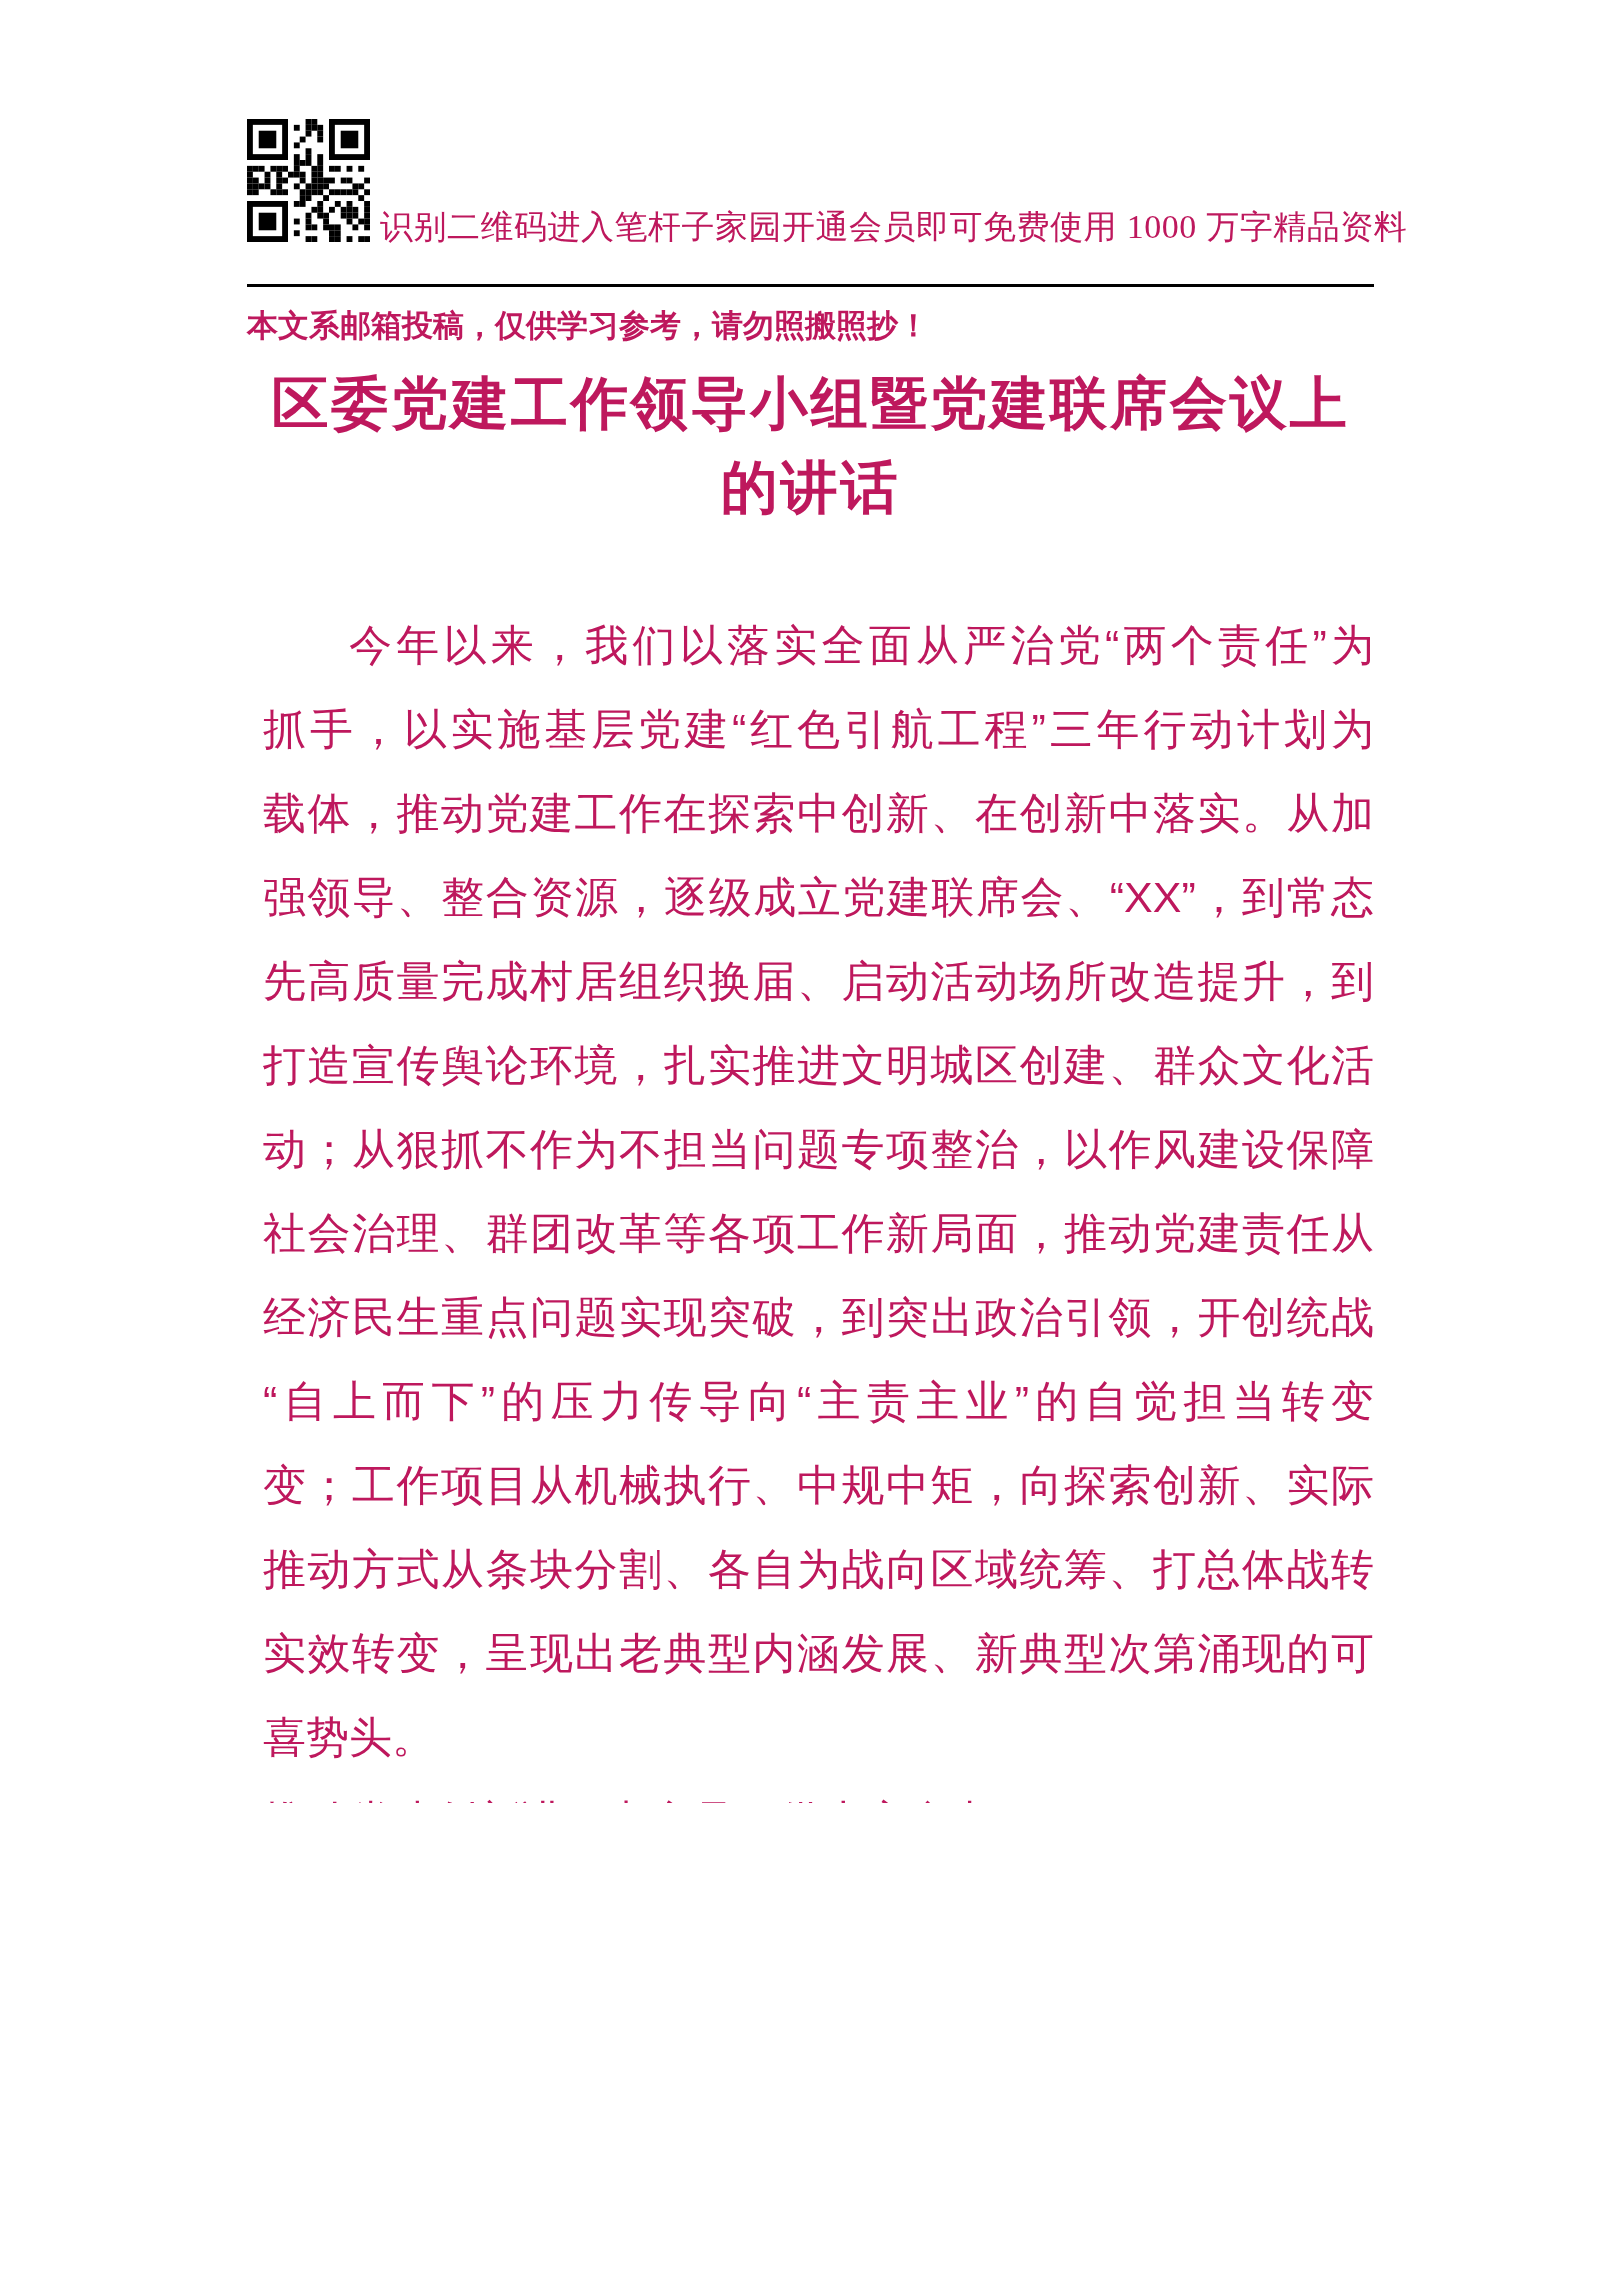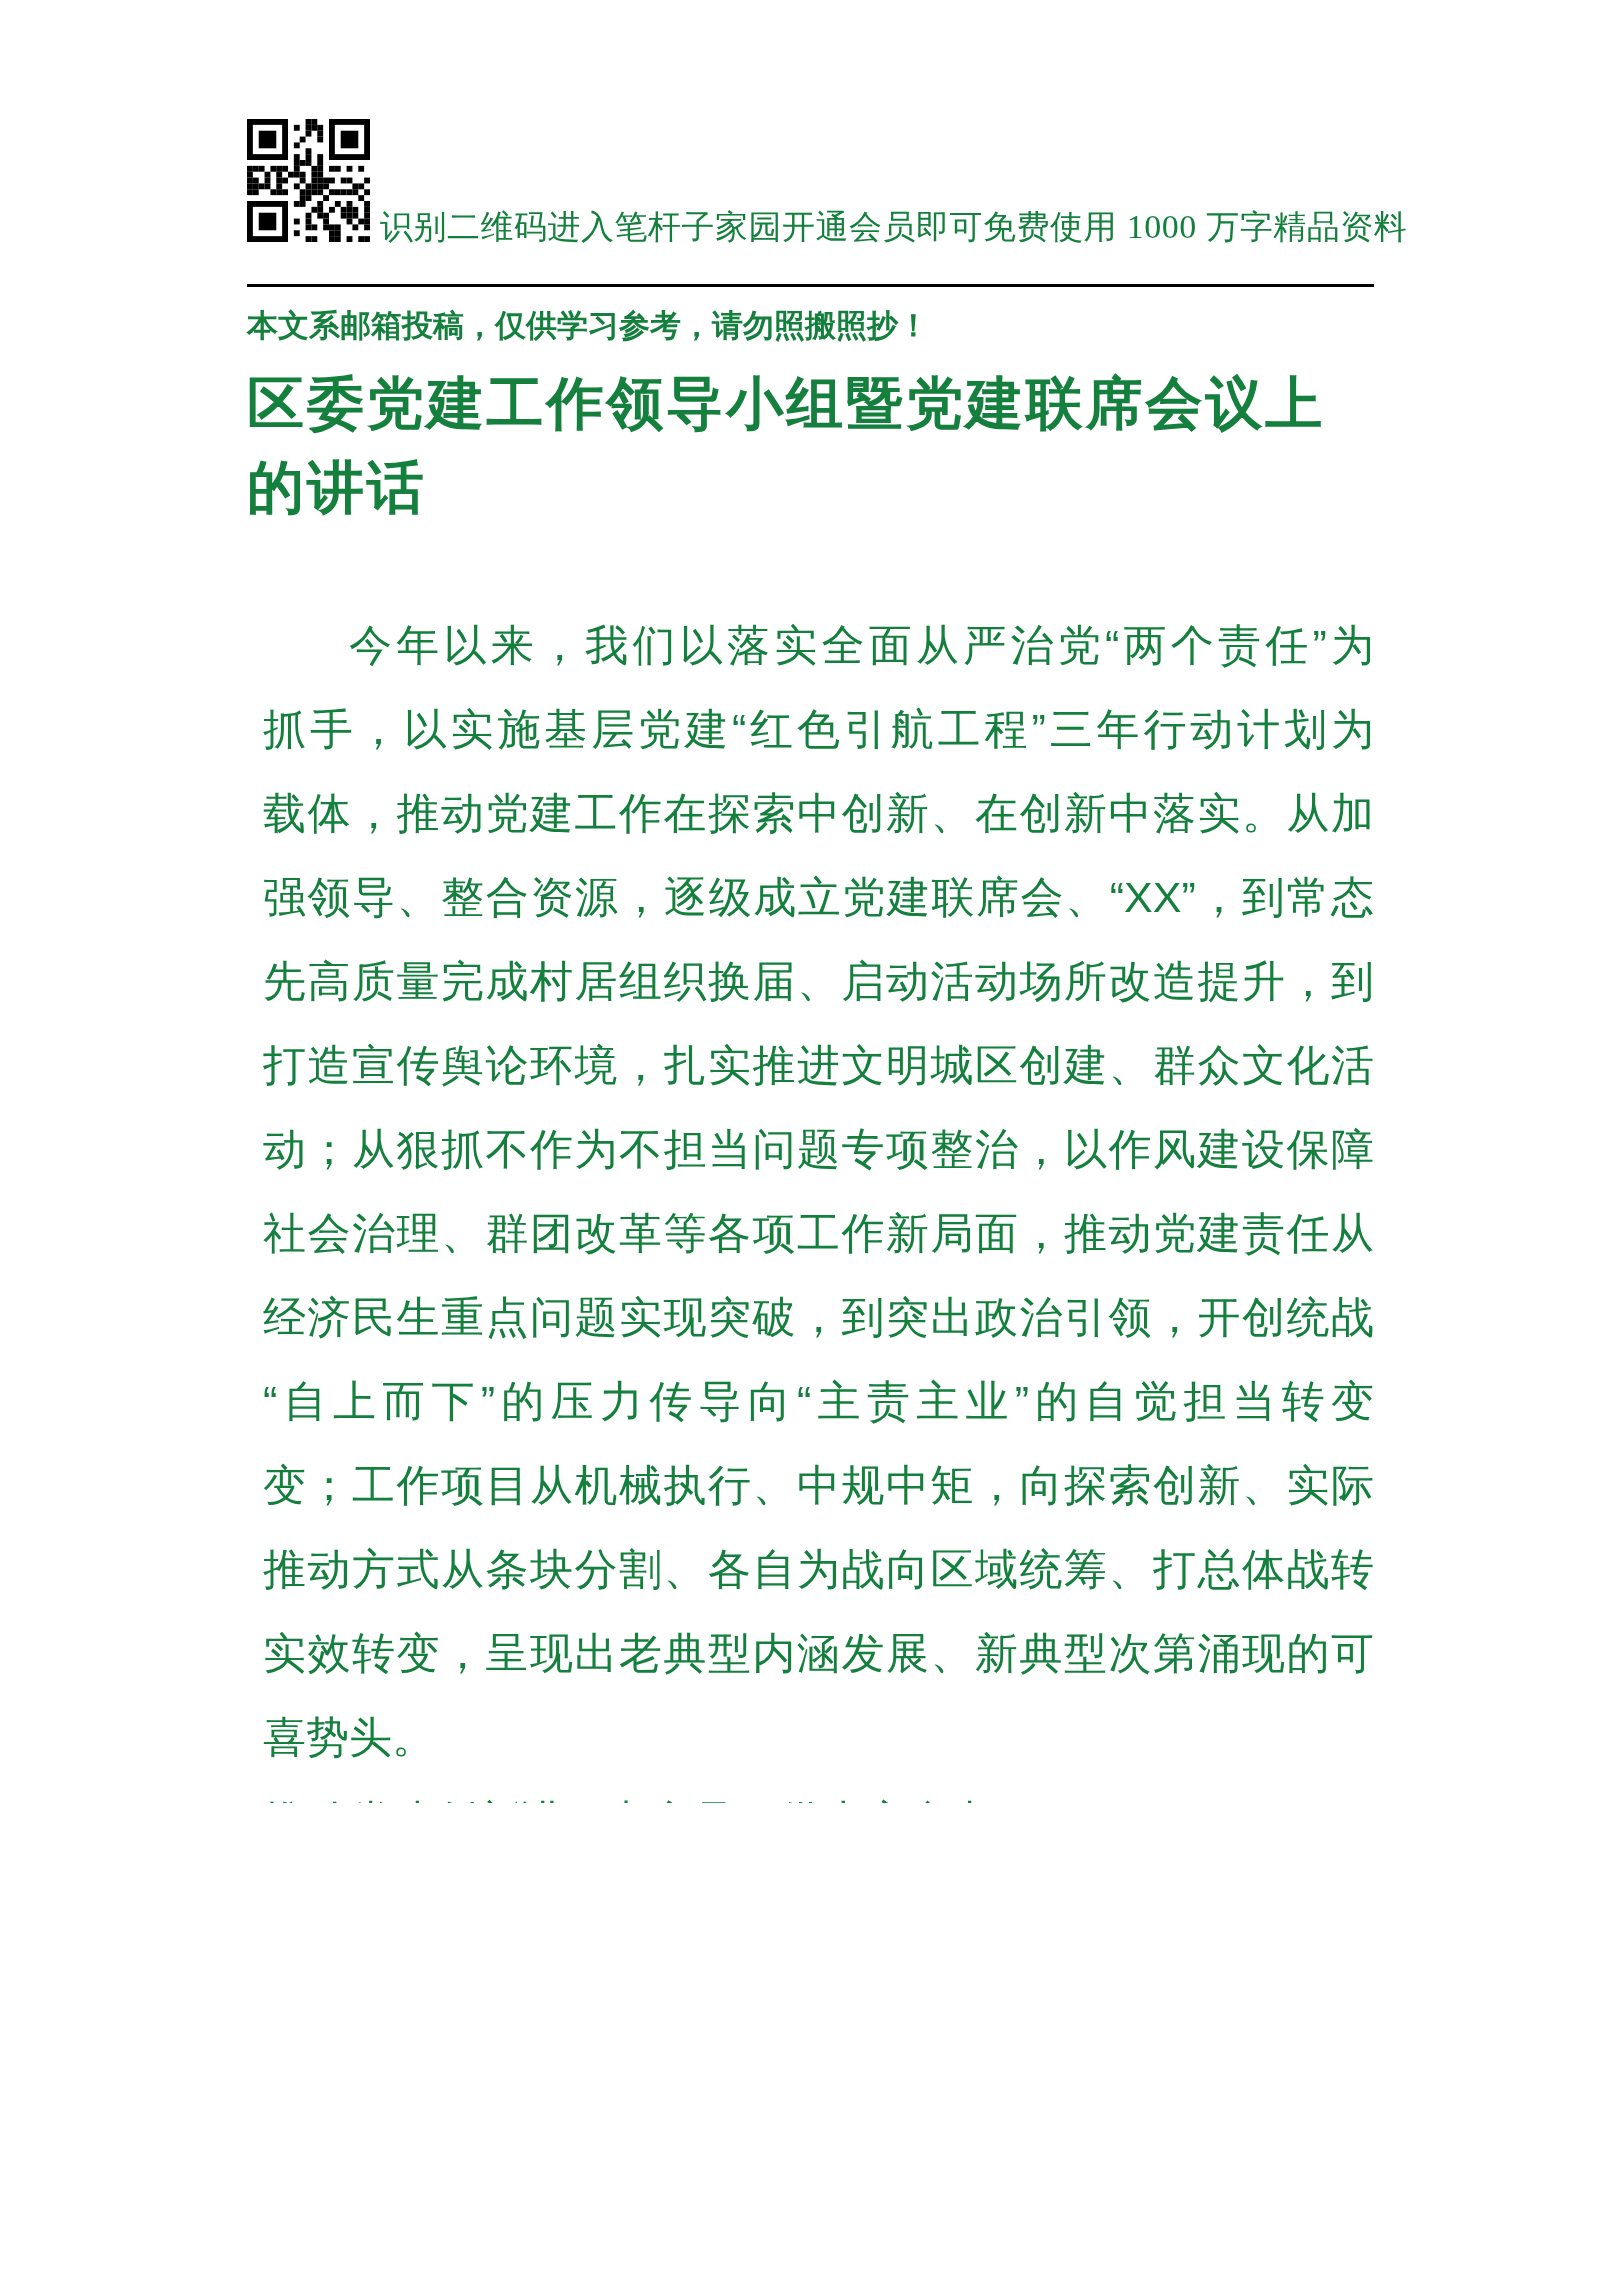--- a/index.html
+++ b/index.html
@@ -6,21 +6,21 @@
     margin: 0;
     padding: 0;
     background: #ffffff;
   }
   .page {
     position: relative;
     width: 1621px;
     height: 1803px;
     background: #ffffff;
     font-family: "Liberation Sans", sans-serif;
-    color: #15803d;
+    color: #be185d;
     overflow: hidden;
   }
   .qr {
     position: absolute;
     left: 247px;
     top: 119px;
     width: 123px;
     height: 123px;
   }
   .promo {
@@ -51,21 +51,21 @@
     font-size: 31px;
     line-height: 39px;
     white-space: nowrap;
     font-weight: bold;
   }
   .title {
     position: absolute;
     left: 247px;
     top: 361px;
     width: 1127px;
-    text-align: left;
+    text-align: center;
   }
   .title-line {
     height: 84px;
     line-height: 84px;
     font-size: 57px;
     font-weight: bold;
     letter-spacing: 2.9px;
   }
   .body-text {
     position: absolute;

